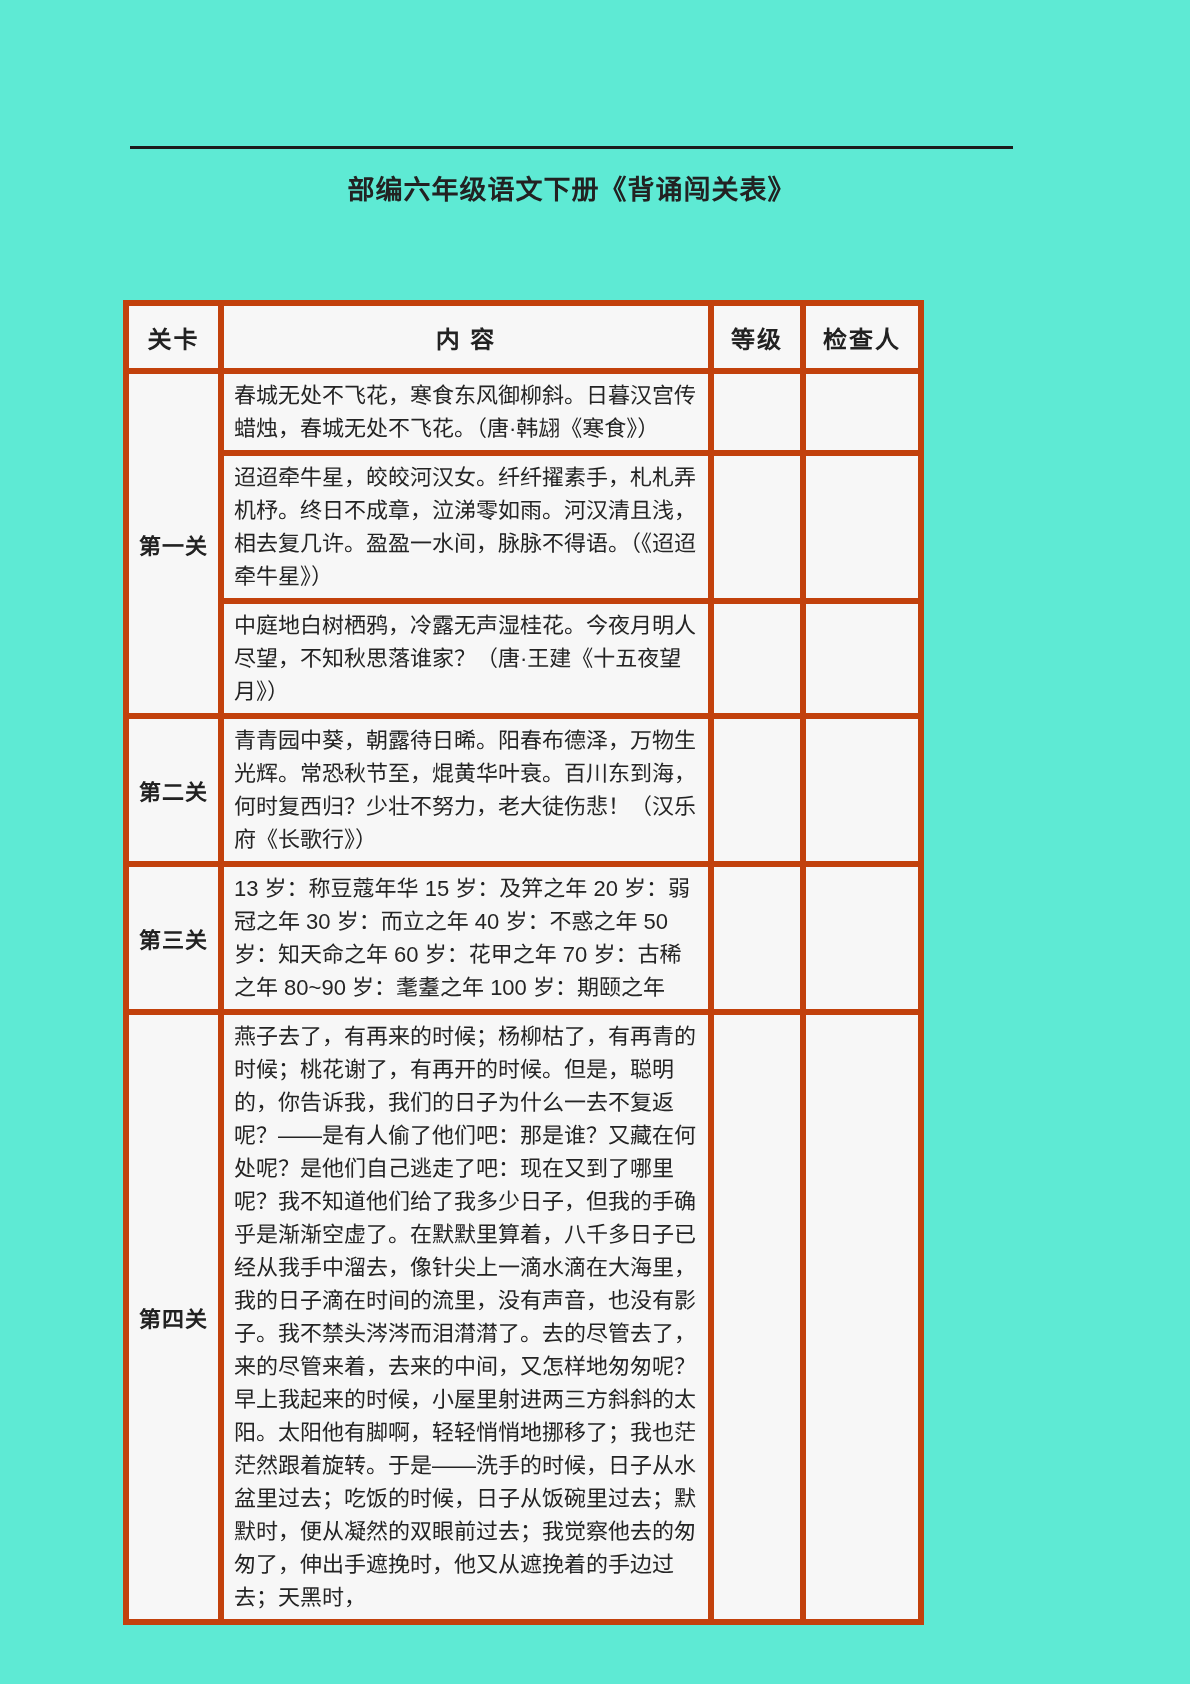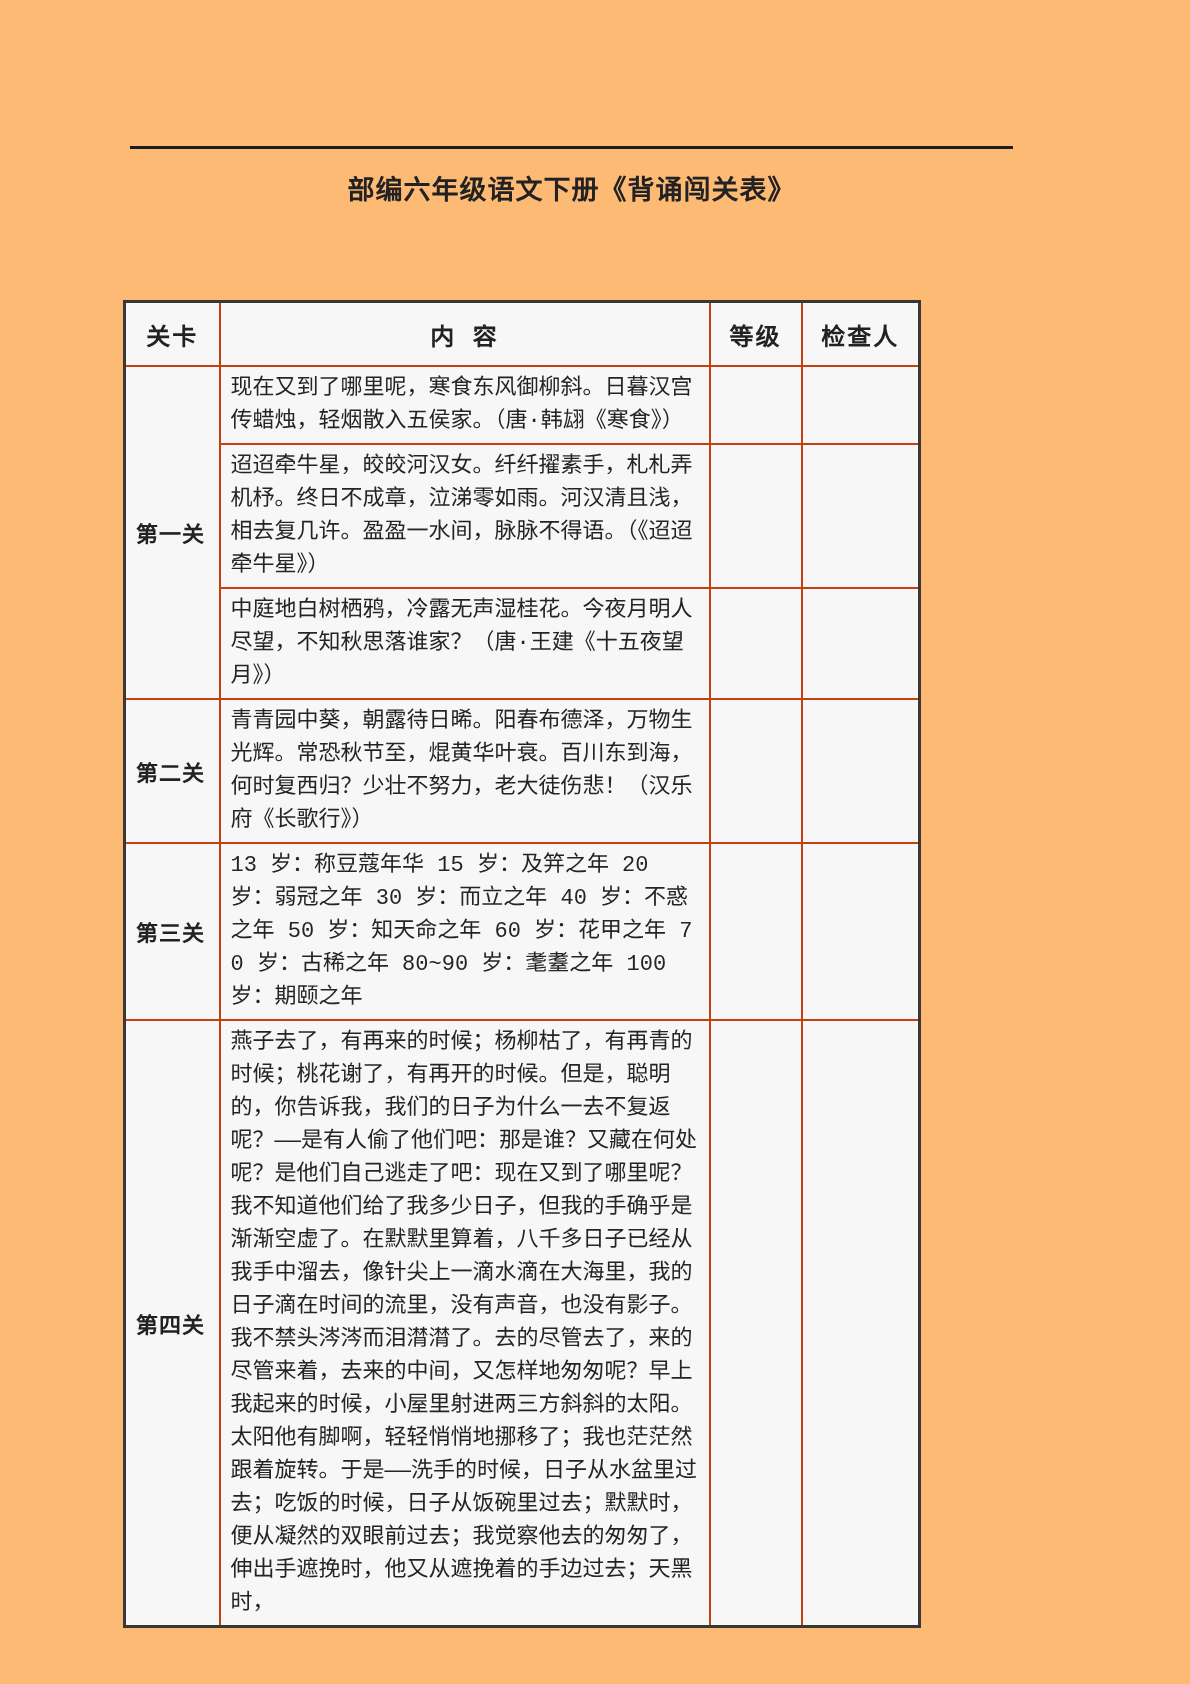--- a/index.html
+++ b/index.html
@@ -6,23 +6,22 @@
     margin: 0;
     padding: 0;
     background: #ffffff;
     font-family: "Liberation Sans", sans-serif;
     color: #1f1f1f;
   }
   .page {
     position: relative;
     width: 1190px;
     height: 1684px;
-    background: #fdba74;
+    background: #5eead4;
     overflow: hidden;
-    font-family: Liberation Mono, monospace;
   }
   .top-rule {
     position: absolute;
     left: 130px;
     top: 146px;
     width: 883px;
     height: 3px;
     background: #1c1c1c;
   }
   .doc-title {
@@ -66,21 +65,21 @@
     table-layout: fixed;
     background: #fbfbfb;
   }
   table.pass-table col.c-level   { width: 95px;  }
   table.pass-table col.c-content { width: 490px; }
   table.pass-table col.c-grade   { width: 92px;  }
   table.pass-table col.c-checker { width: 118px; }
 
   table.pass-table th,
   table.pass-table td {
-    border: 2px solid #c2410c;
+    border: 6px solid #c2410c;
     padding: 5px 10px;
     vertical-align: middle;
     background: #f7f7f7;
   }
   table.pass-table { border: 3px solid #383838; }
 
   th.hdr {
     font-size: 24px;
     font-weight: bold;
     text-align: center;
@@ -132,21 +131,21 @@
       <tr>
         <th class="hdr">关卡</th>
         <th class="hdr">内  容</th>
         <th class="hdr">等级</th>
         <th class="hdr">检查人</th>
       </tr>
     </thead>
     <tbody>
       <tr class="r-2">
         <td class="level-cell" rowspan="3">第一关</td>
-        <td class="content-cell">现在又到了哪里呢，寒食东风御柳斜。日暮汉宫传蜡烛，轻烟散入五侯家。（唐·韩翃《寒食》）</td>
+        <td class="content-cell">春城无处不飞花，寒食东风御柳斜。日暮汉宫传蜡烛，春城无处不飞花。（唐·韩翃《寒食》）</td>
         <td class="blank-cell"></td>
         <td class="blank-cell"></td>
       </tr>
       <tr class="r-4">
         <td class="content-cell">迢迢牵牛星，皎皎河汉女。纤纤擢素手，札札弄机杼。终日不成章，泣涕零如雨。河汉清且浅，相去复几许。盈盈一水间，脉脉不得语。（《迢迢牵牛星》）</td>
         <td class="blank-cell"></td>
         <td class="blank-cell"></td>
       </tr>
       <tr class="r-3">
         <td class="content-cell">中庭地白树栖鸦，冷露无声湿桂花。今夜月明人尽望，不知秋思落谁家？（唐·王建《十五夜望月》）</td>

